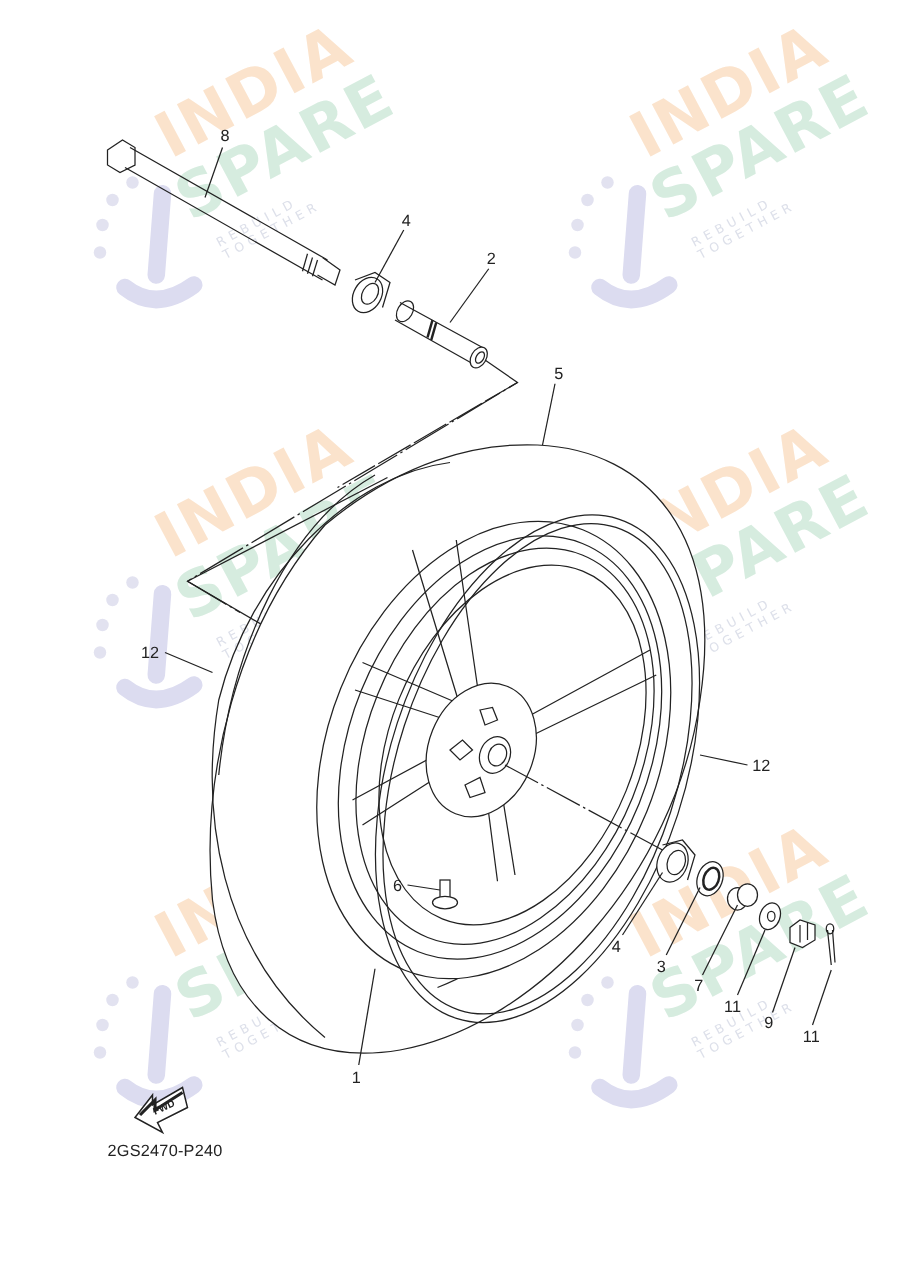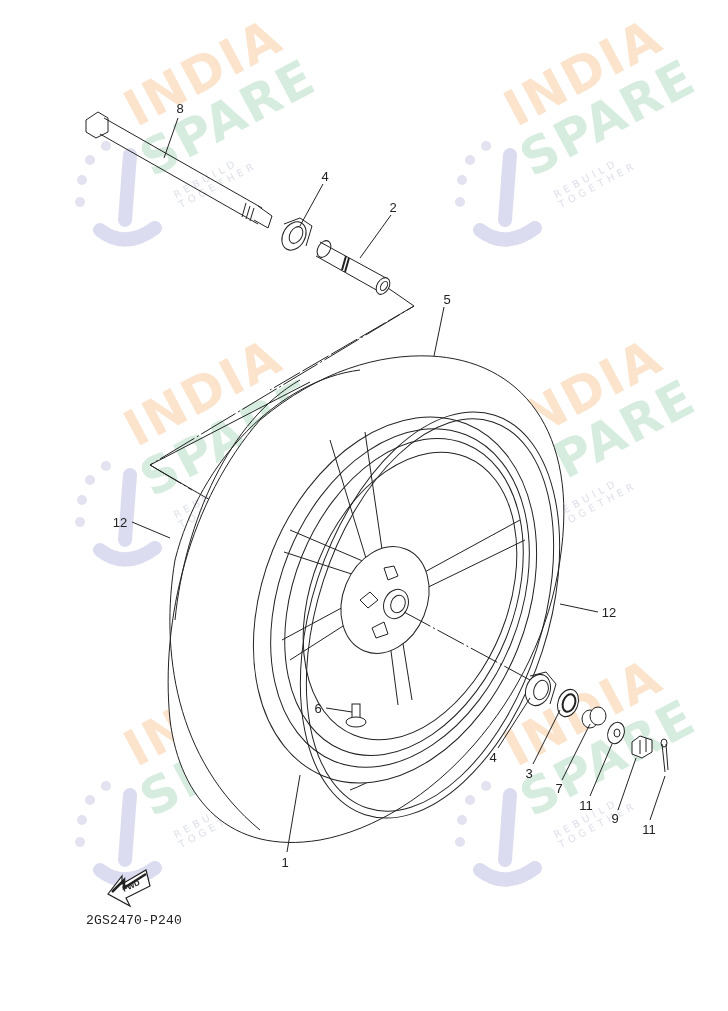--- a/index.html
+++ b/index.html
@@ -1,19 +1,19 @@
 <!DOCTYPE html>
 <html><head>
 <meta charset="utf-8">
 <style>
   html, body { margin:0; padding:0; background:#ffffff; }
   body { width:728px; height:1011px; position:relative; overflow:hidden; font-family:"Liberation Sans", sans-serif; }
   #canvas { position:absolute; left:0; top:0; width:728px; height:1011px; }
   .callout { position:absolute; font-size:13px; color:#222; font-family:"Liberation Sans", sans-serif; line-height:1; transform:translate(-50%,-50%); }
-  .code { position:absolute; left:86px; top:913px; font-size:13px; color:#222; letter-spacing:0.2px;font-family:Liberation Mono, monospace; }
+  .code { position:absolute; left:86px; top:913px; font-size:13px; color:#222; letter-spacing:0.2px; }
   .wm { position:absolute; width:260px; height:180px; pointer-events:none; }
   .wm .india { position:absolute; left:72px; top:10px; font-size:50px; font-weight:bold; color:#fbe3cc; transform:rotate(-28deg); transform-origin:left bottom; letter-spacing:2px; font-family:"DejaVu Sans", sans-serif; }
   .wm .spare { position:absolute; left:88px; top:60px; font-size:50px; font-weight:bold; color:#d6ecdf; transform:rotate(-28deg); transform-origin:left bottom; letter-spacing:2px; font-family:"DejaVu Sans", sans-serif; }
   .wm .tag { position:absolute; left:112px; top:118px; font-size:10px; color:#dde0ea; transform:rotate(-28deg); transform-origin:left bottom; letter-spacing:4px; font-family:"DejaVu Sans", sans-serif; }
 </style>
 </head>
 <body>
 
 <div class="wm" style="left:70px; top:70px;">
   <svg width="120" height="140" style="position:absolute;left:0;top:40px">

